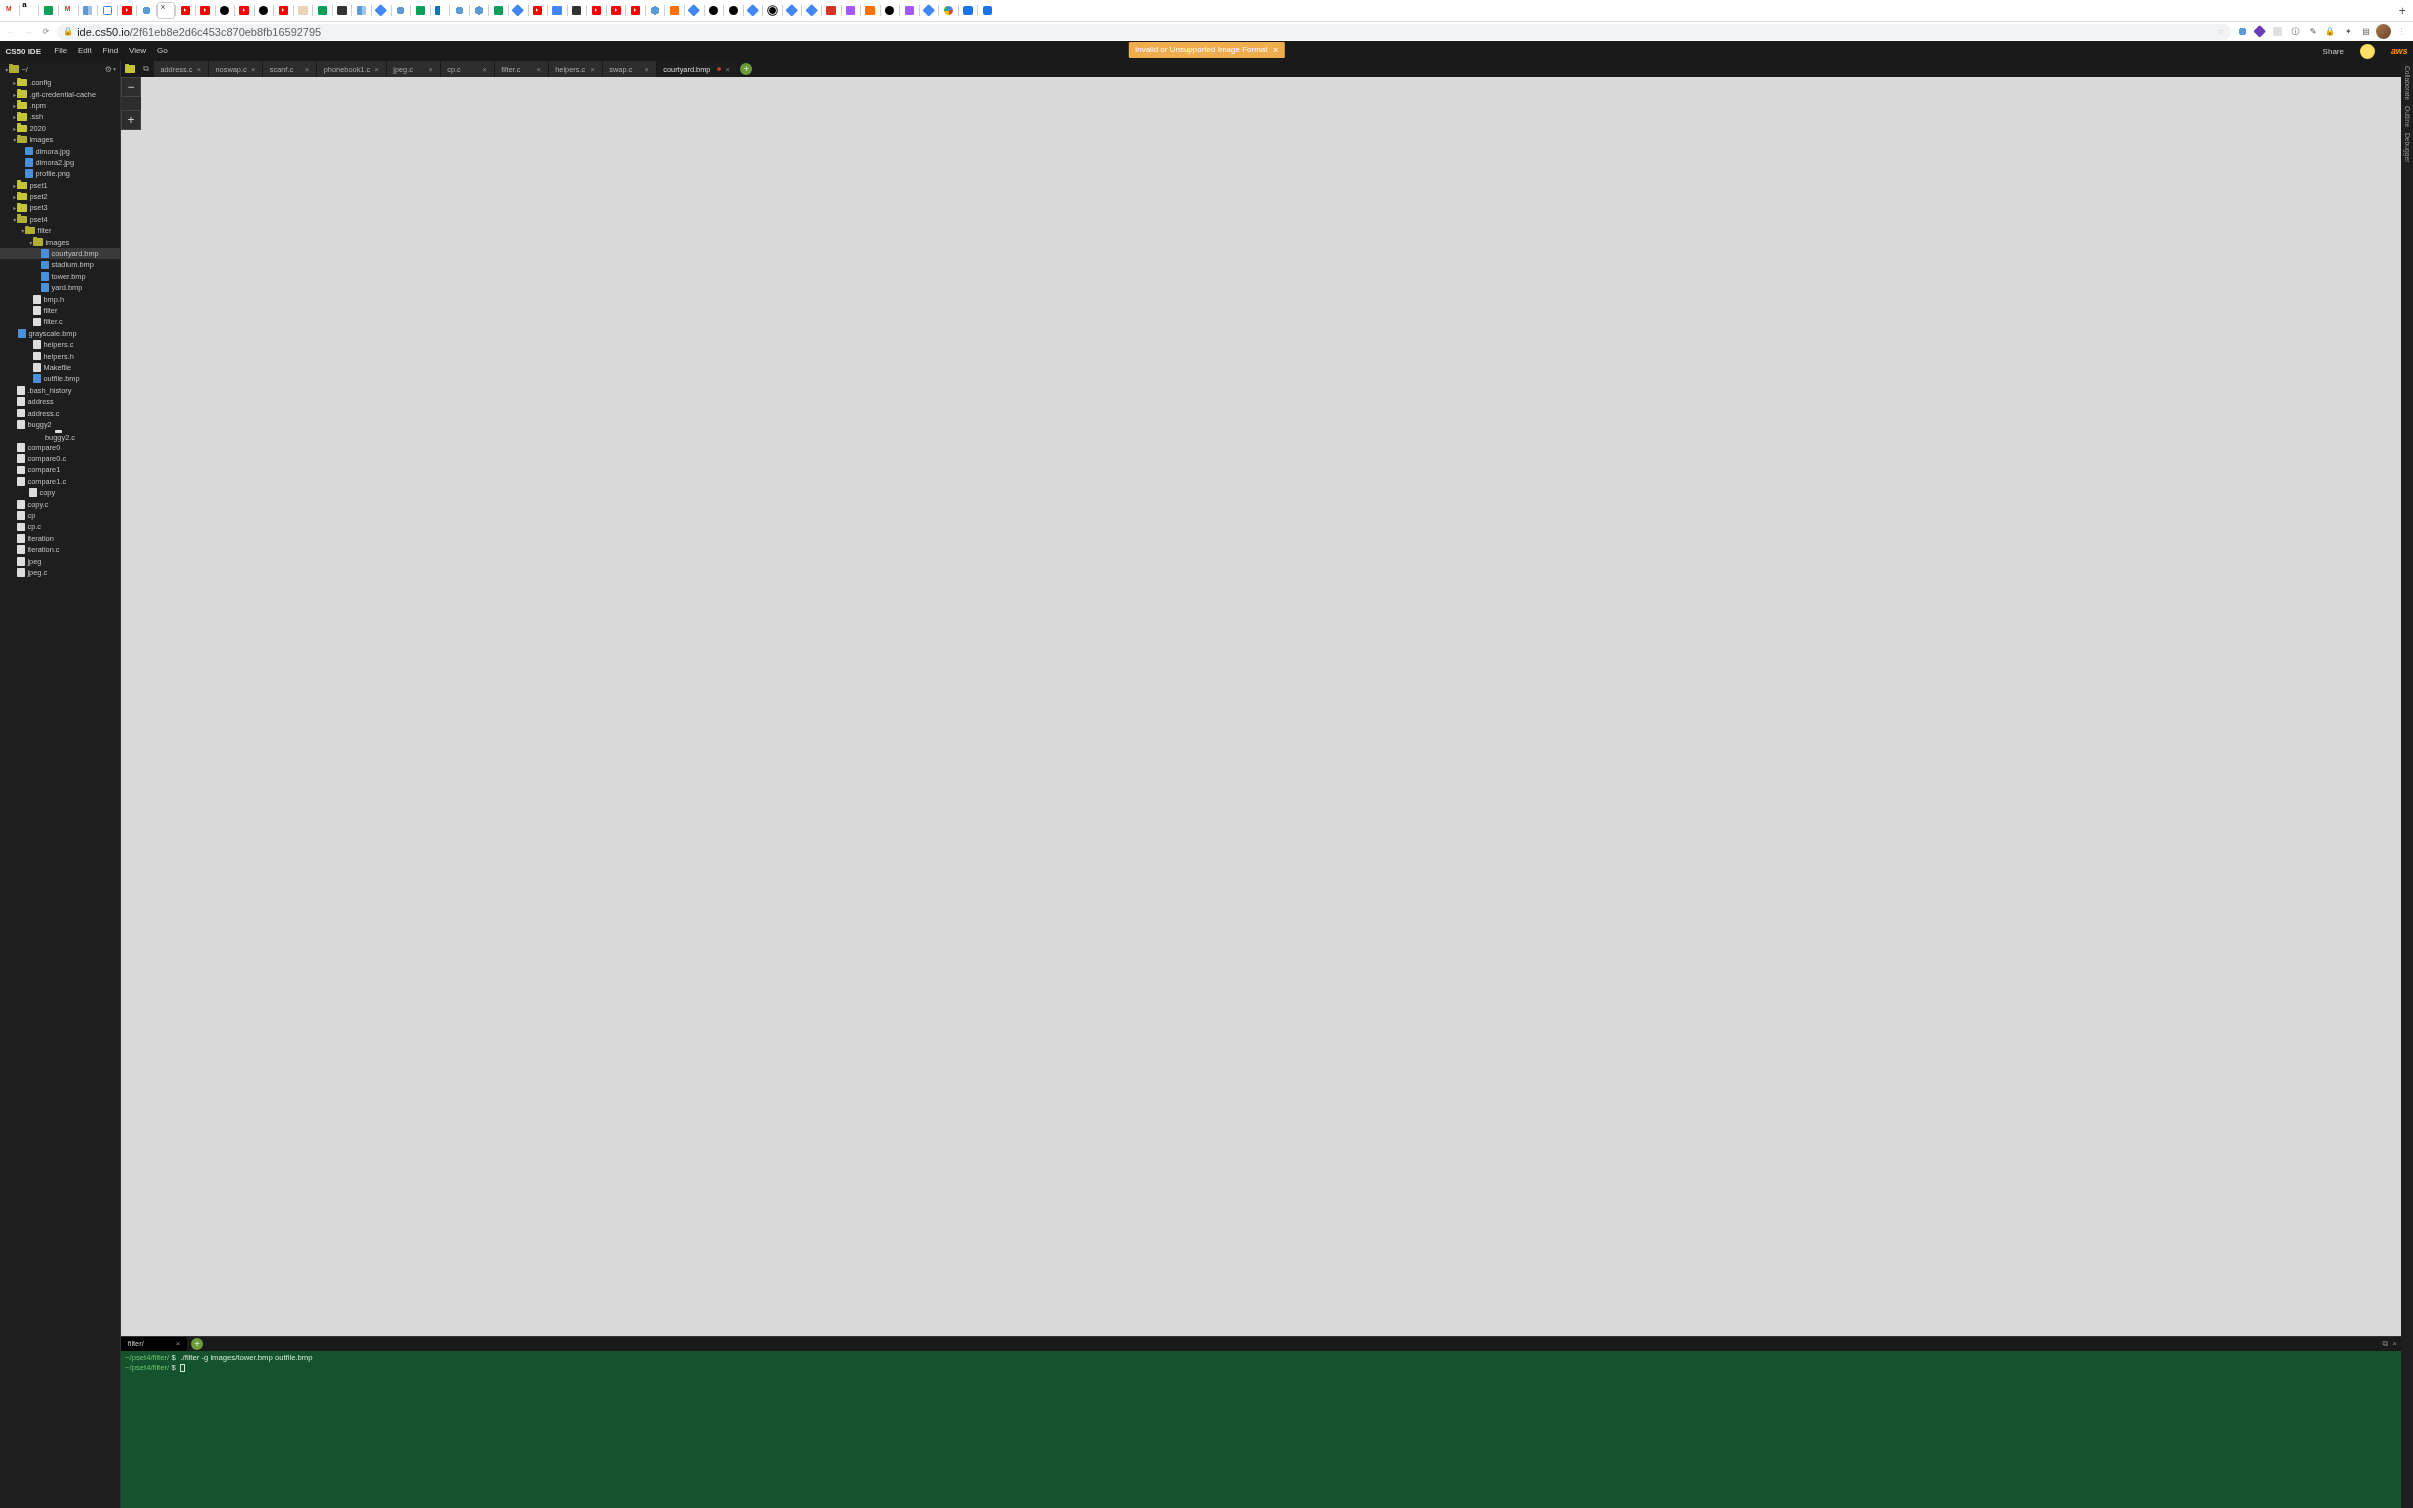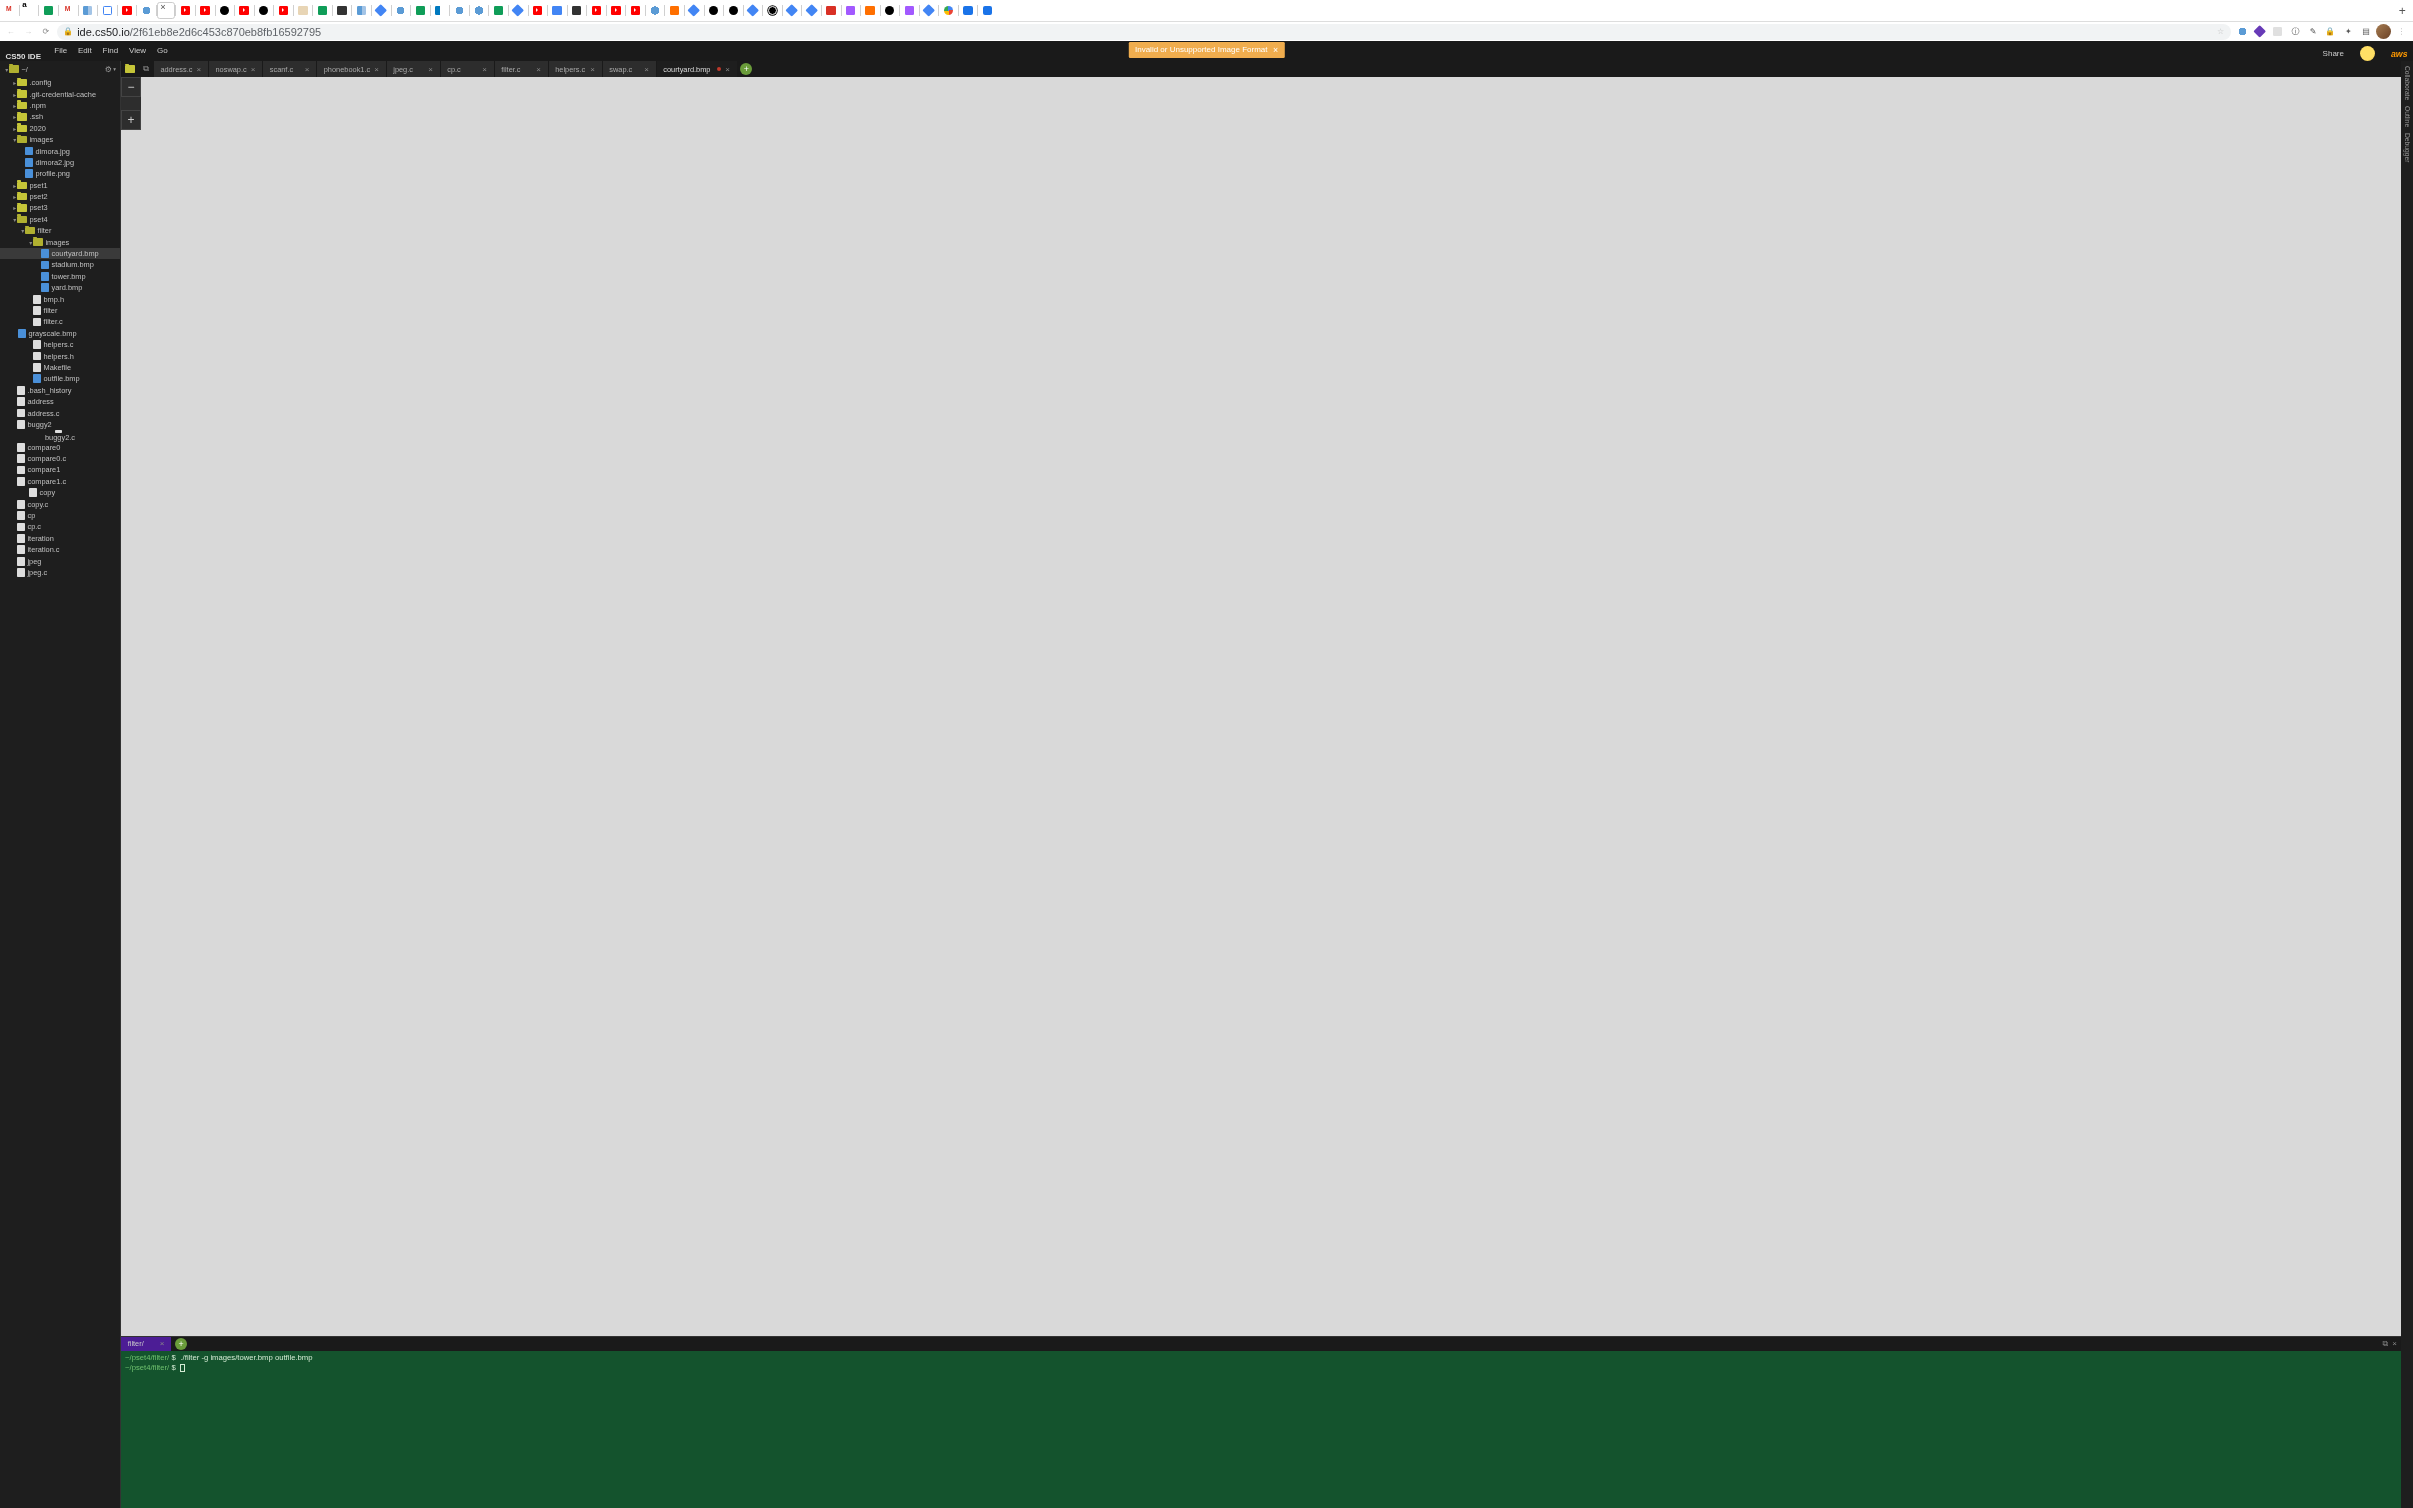--- a/index.html
+++ b/index.html
@@ -16,21 +16,21 @@
 .nav-btn { width: 13.5px; height: 13.5px; display: flex; align-items: center; justify-content: center; color: #888; }
 .nav-btn.disabled { color: #ccc; }
 .url-box { flex: 1; background: #f1f3f4; border-radius: 9.4px; height: 16px; display: flex; align-items: center; padding: 0 6.7px; gap: 4px; }
 .url-text { color: #5f6368; font-size: 11px; }
 .url-text .bold { color: #202124; }
 .addr-icons { display: flex; gap: 2.7px; align-items: center; }
 .addr-icon { width: 15px; height: 15px; display: flex; align-items: center; justify-content: center; }
 .avatar { width: 15px; height: 15px; border-radius: 50%; background: linear-gradient(135deg,#a67c52,#6b4226); }
 
 .ide { background: #1e1e1e; height: calc(100vh - 41px); display: flex; flex-direction: column; }
-.menubar { height: 20px; background: #1a1a1a; display: flex; align-items: flex-end; padding: 0 5.4px; position: relative; }
+.menubar { height: 20px; background: #1a1a1a; display: flex; align-items: center; padding: 0 5.4px; position: relative; }
 .menubar .logo { color: #ddd; font-size: 8px; font-weight: bold; margin-right: 8px; }
 .menubar .menuitem { color: #ccc; font-size: 8px; padding: 0 5.4px; line-height: 20px; cursor: pointer; }
 .error-banner { position: absolute; left: 50%; transform: translateX(-50%); top: 1.3px; background: #f0ad4e; color: #fff; padding: 2.7px 6.7px; font-size: 8px; border-radius: 1.3px; display: flex; align-items: center; gap: 5.4px; }
 .error-banner .close-x { cursor: pointer; font-size: 8.8px; }
 .menubar-right { margin-left: auto; display: flex; align-items: center; gap: 16px; }
 .share-btn { color: #ccc; font-size: 8px; cursor: pointer; }
 .duck { width: 15px; height: 15px; background: radial-gradient(circle at 40% 40%, #ffe066 60%, #f0c040 100%); border-radius: 50%; position: relative; }
 .aws-logo { color: #ff9900; font-size: 8.8px; font-weight: bold; font-style: italic; }
 
 .ide-body { flex: 1; display: flex; overflow: hidden; }
@@ -60,21 +60,21 @@
 .right-rail { width: 12px; background: #1e1e1e; display: flex; flex-direction: column; align-items: center; padding-top: 2.7px; gap: 13.5px; }
 .rail-label { writing-mode: vertical-rl; text-orientation: mixed; font-size: 6.7px; color: #999; cursor: pointer; padding: 2.7px 0; }
 
 .editor-area { flex: 1; background: #d9d9d9; position: relative; overflow: hidden; }
 .zoom-col { position: absolute; left: 0; top: 0; background: #2d2d2d; display: flex; flex-direction: column; gap: 2.7px; padding: 0; }
 .zoom-btn { width: 20px; height: 20px; background: #2d2d2d; border: 0.7px solid #444; color: #ccc; font-size: 12px; display: flex; align-items: center; justify-content: center; cursor: pointer; margin: 0; }
 .zoom-btn + .zoom-btn { margin-top: 10.8px; }
 
 .term-container { height: 172px; display: flex; flex-direction: column; border-top: 0.7px solid #333; }
 .term-tabstrip { height: 13.5px; background: #1a1a1a; display: flex; align-items: stretch; }
-.term-tab { background: #4c1d95; padding: 0 6.7px; display: flex; align-items: center; font-size: 7.4px; color: #ccc; gap: 16px; }
+.term-tab { background: #000000; padding: 0 6.7px; display: flex; align-items: center; font-size: 7.4px; color: #ccc; gap: 32px; }
 .term-tab .tab-close { font-size: 8px; color: #888; cursor: pointer; }
 .term-tabstrip .tabstrip-add { margin-left: 4px; }
 .term-right { margin-left: auto; display: flex; gap: 4px; padding-right: 4px; align-items: center; }
 .term-right .icon { color: #888; font-size: 8px; cursor: pointer; }
 .terminal { flex: 1; background: #14532d; padding: 2.7px 4px; font-family: Menlo, Consolas, monospace; font-size: 7.7px; line-height: 9.4px; color: #d3ead3; overflow: auto; }
 .terminal .prompt-path { color: #6ec06e; }
 .terminal .prompt-dollar { color: #d3ead3; }
 .terminal .cursor { display: inline-block; width: 4.7px; height: 8px; border: 0.7px solid #d3ead3; vertical-align: text-bottom; }
 
 .fi-gmail{background:#fff;position:relative}.fi-gmail::after{content:'M';color:#d93025;font-size:6.7px;font-weight:bold;position:absolute;top:-0.7px;left:1.3px}

